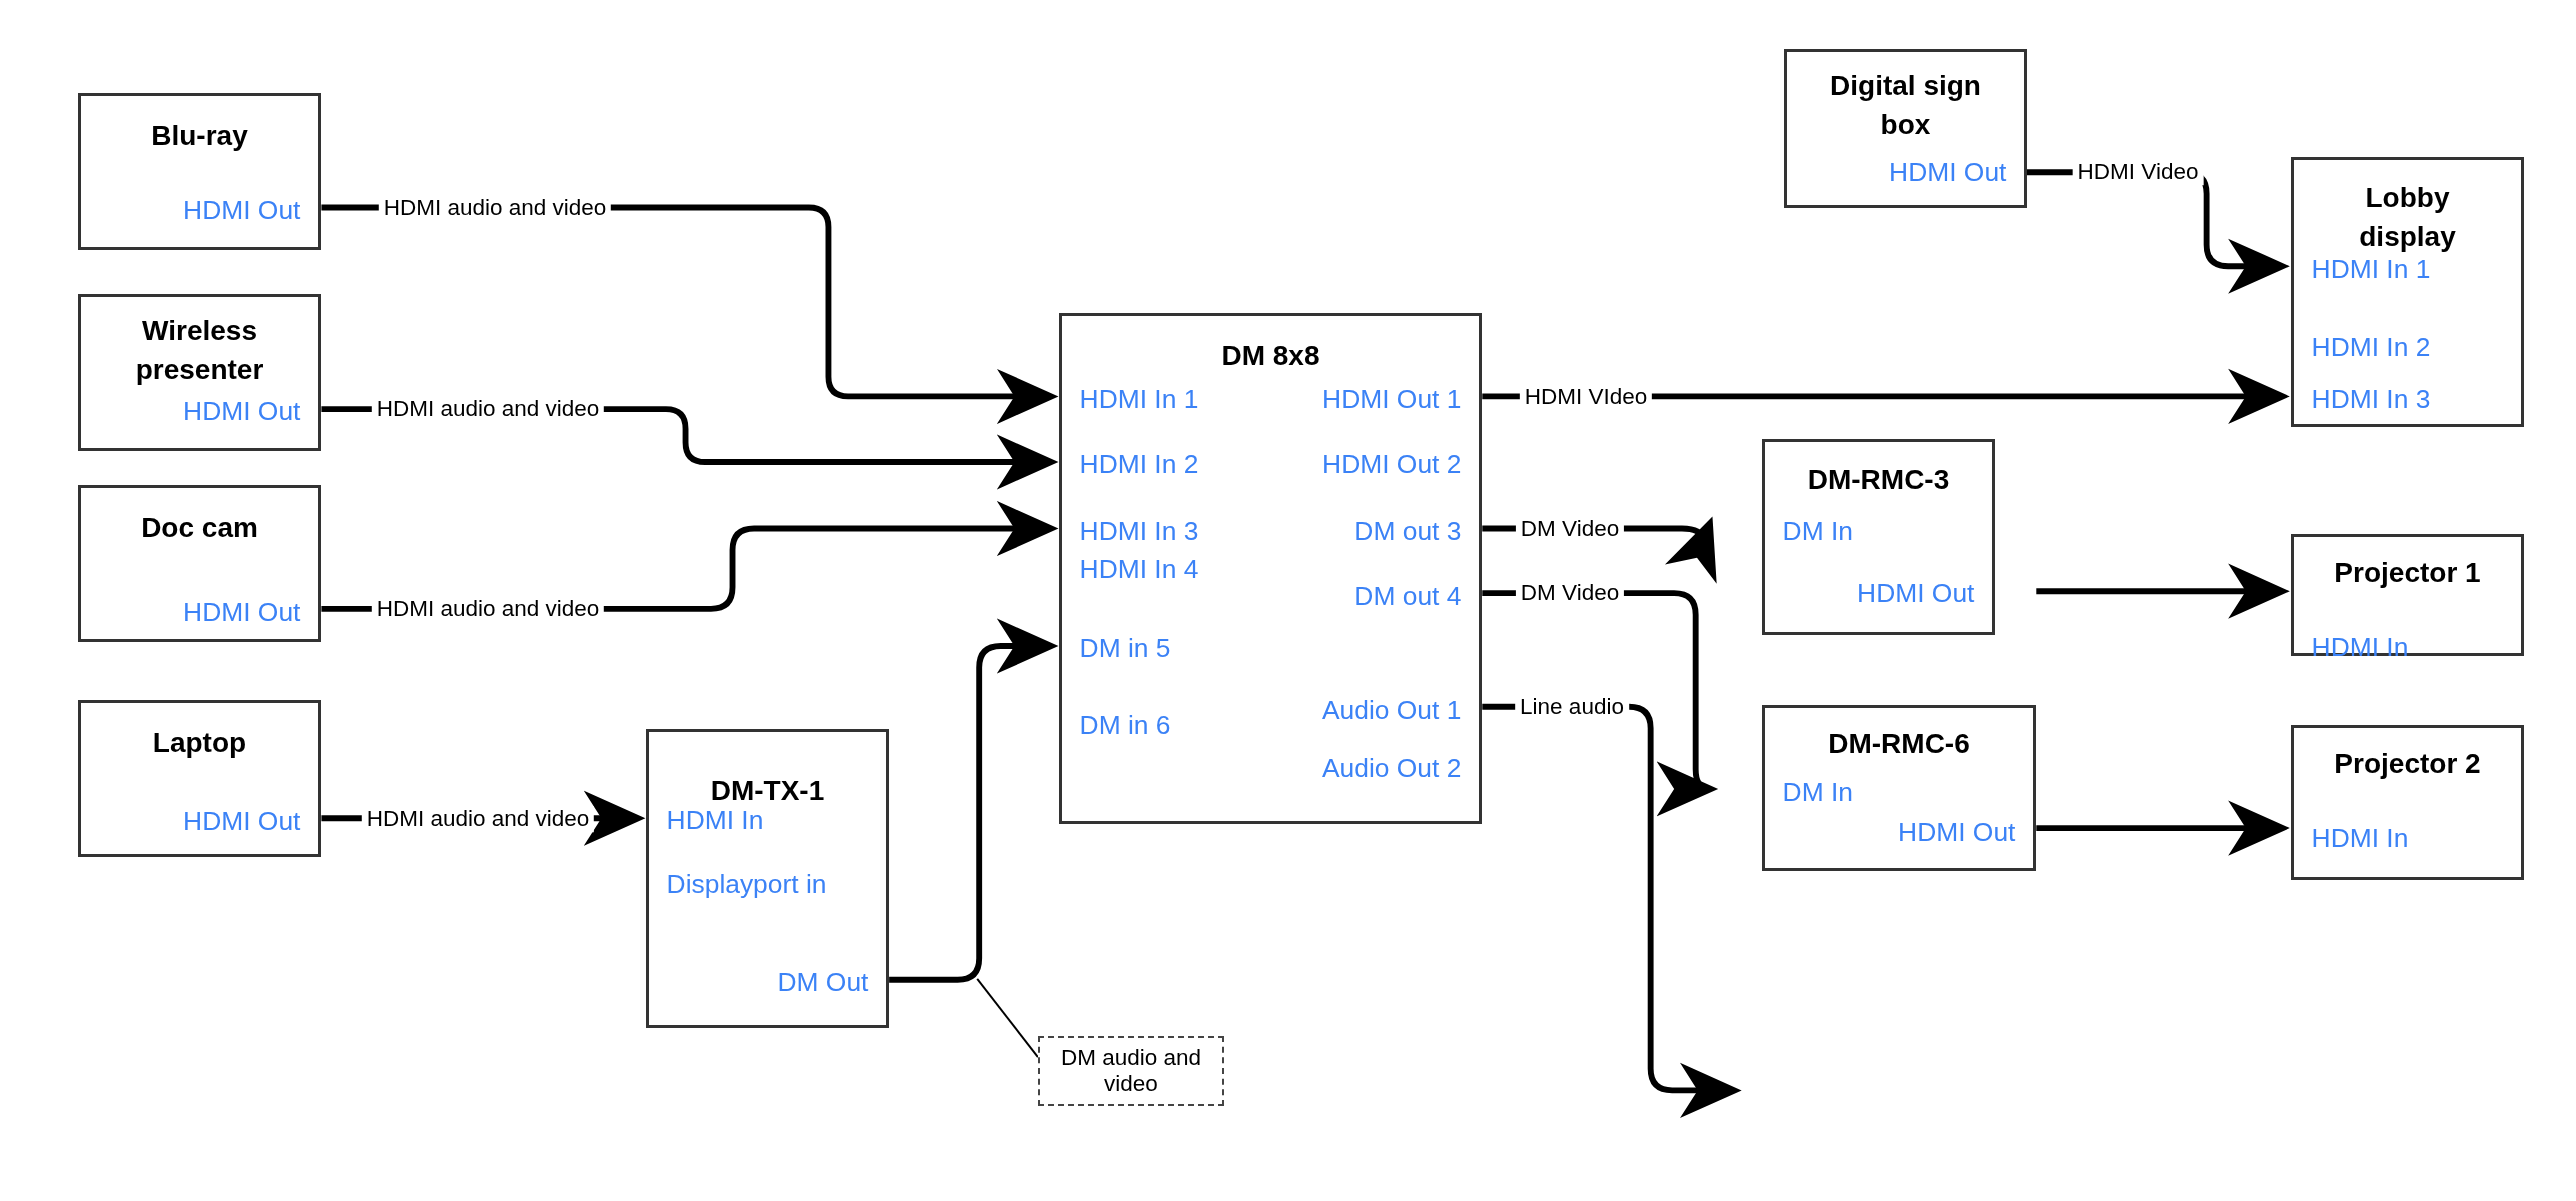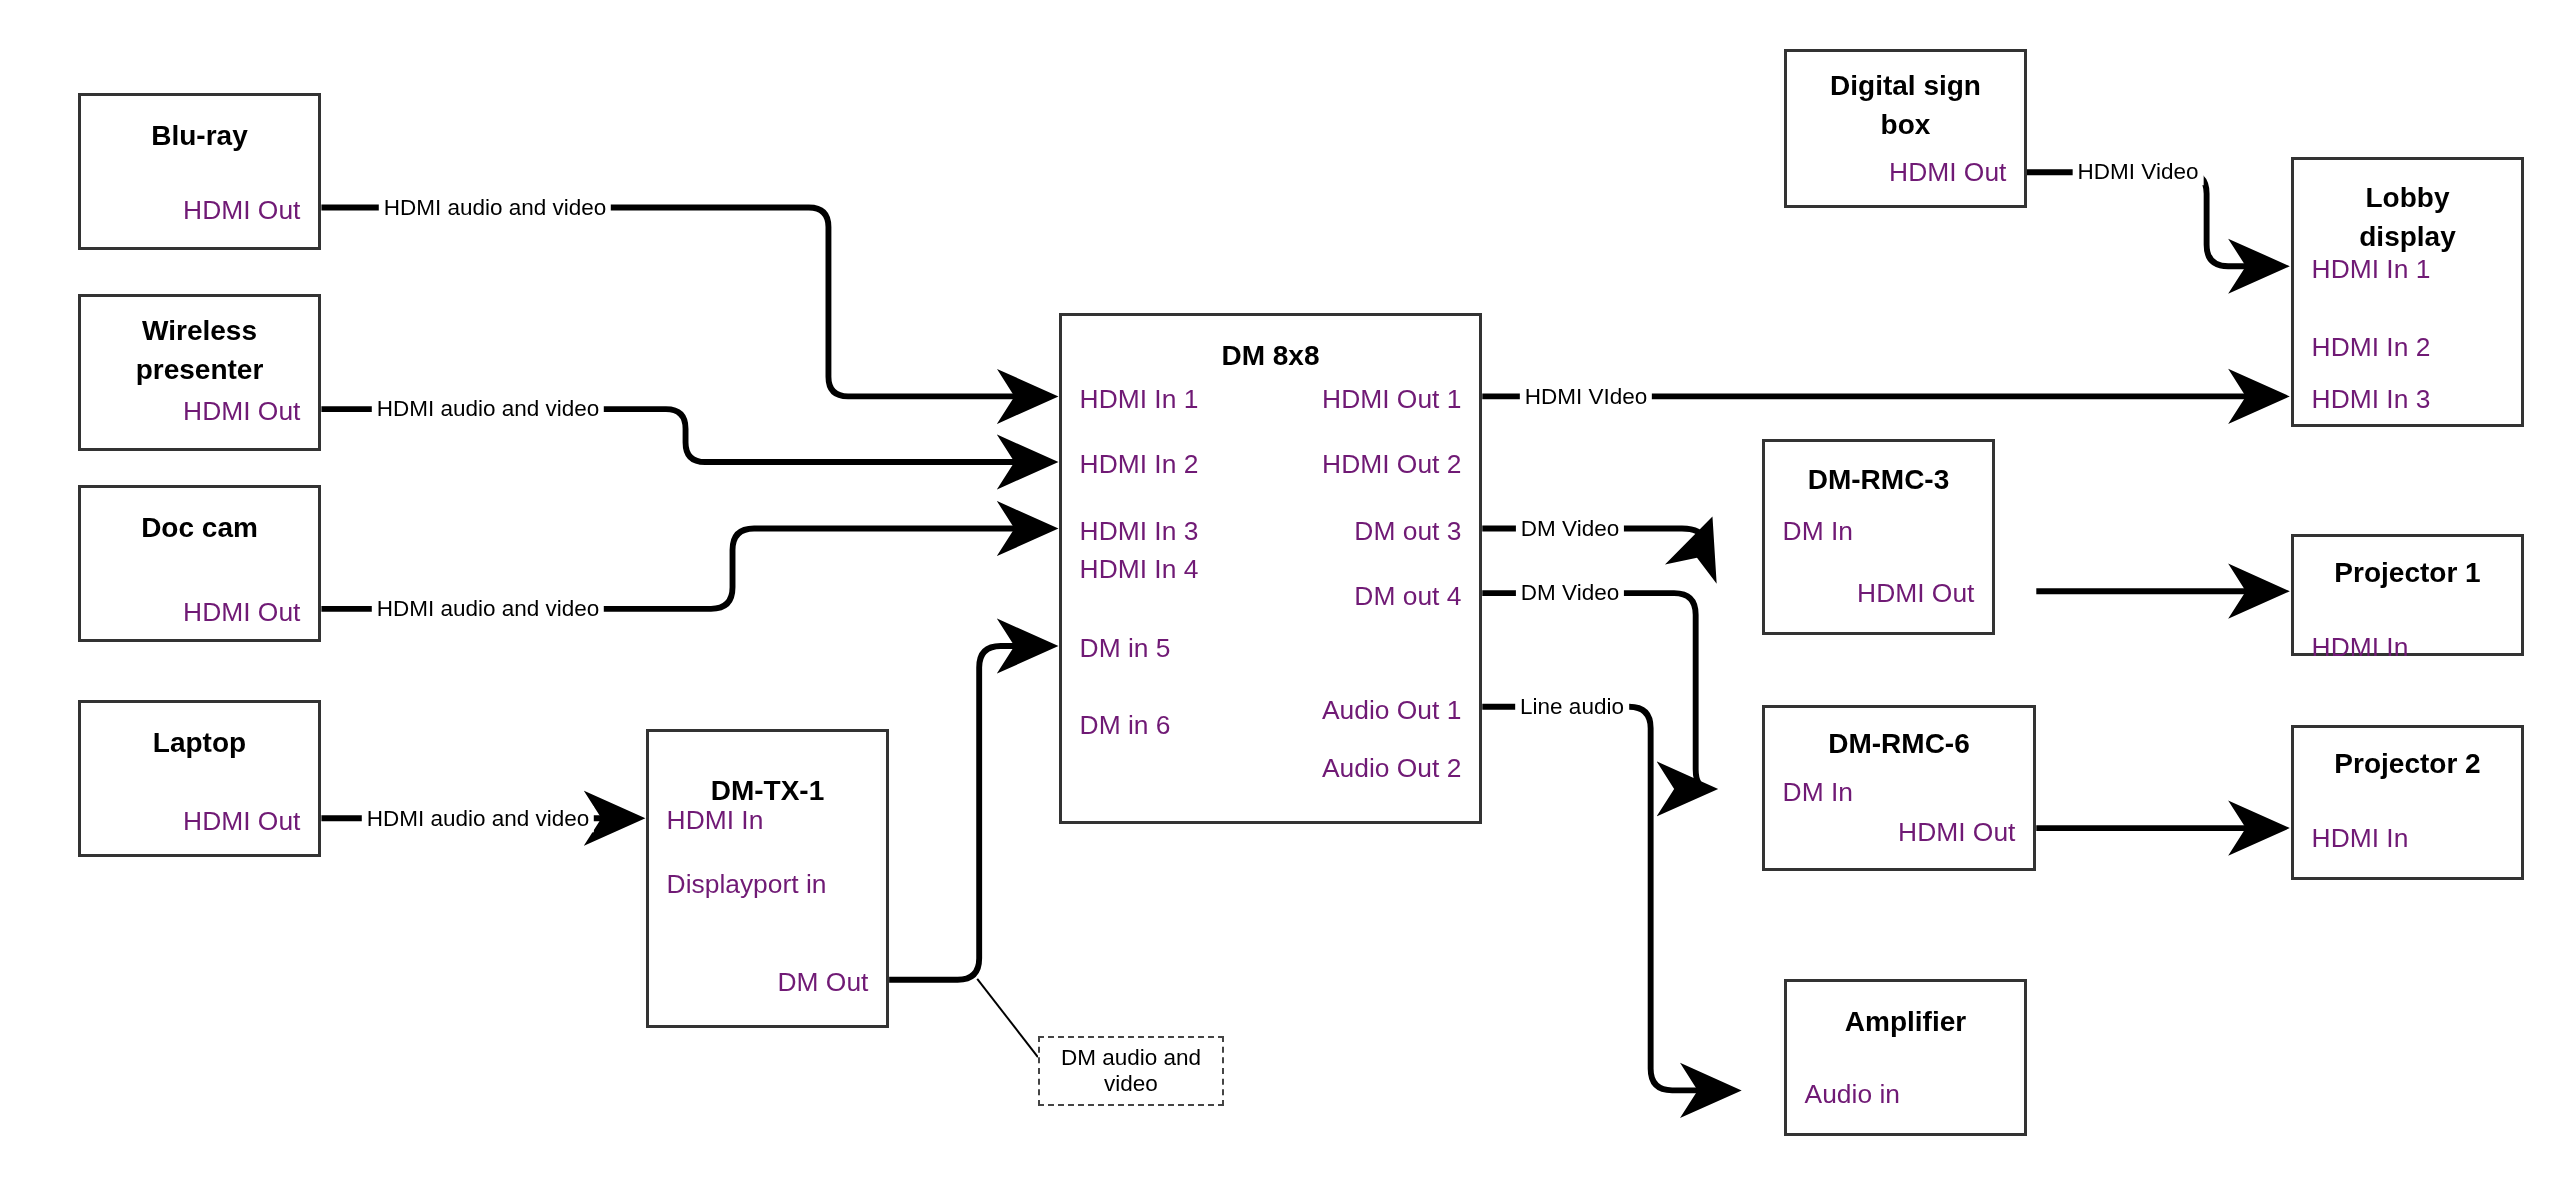--- a/index.html
+++ b/index.html
@@ -35,21 +35,21 @@
     font-weight: bold;
     font-size: 28px;
     line-height: 39px;
     color: #000000;
     white-space: pre-line;
   }
   .port {
     position: absolute;
     font-size: 26.4px;
     line-height: 29px;
-    color: #701a75;
+    color: #3b82f6;
     white-space: nowrap;
   }
   .port.left  { left: 17.6px; text-align: right; }
   .port.right { right: 17.6px; text-align: right; }
   .wire-label {
     position: absolute;
     font-size: 22.5px;
     line-height: 25.5px;
     color: #000000;
     background: #ffffff;
@@ -186,24 +186,20 @@
   <div class="node" style="left:2291px; top:508px; width:233px; height:122px;margin-top:26px;">
     <div class="title" style="top:15.7px;">Projector 1</div>
     <div class="port left" style="top:96px;">HDMI In</div>
   </div>
 
   <div class="node" style="left:2291px; top:725px; width:233px; height:155px;">
     <div class="title" style="top:15.7px;">Projector 2</div>
     <div class="port left" style="top:96px;">HDMI In</div>
   </div>
 
-  <div class="node" style="left:1784px; top:979px; width:243px; height:157px;">
-    <div class="title" style="top:19.6px;">Amplifier</div>
-    <div class="port left" style="top:98px;">Audio in</div>
-  </div>
 
   <div class="wire-label" style="left:495px; top:208px;">HDMI audio and video</div>
 
   <div class="wire-label" style="left:488px; top:409px;">HDMI audio and video</div>
 
   <div class="wire-label" style="left:488px; top:609px;">HDMI audio and video</div>
 
   <div class="wire-label" style="left:478px; top:819px;">HDMI audio and video</div>
 
   <div class="wire-label" style="left:2138px; top:172px;">HDMI Video</div>

